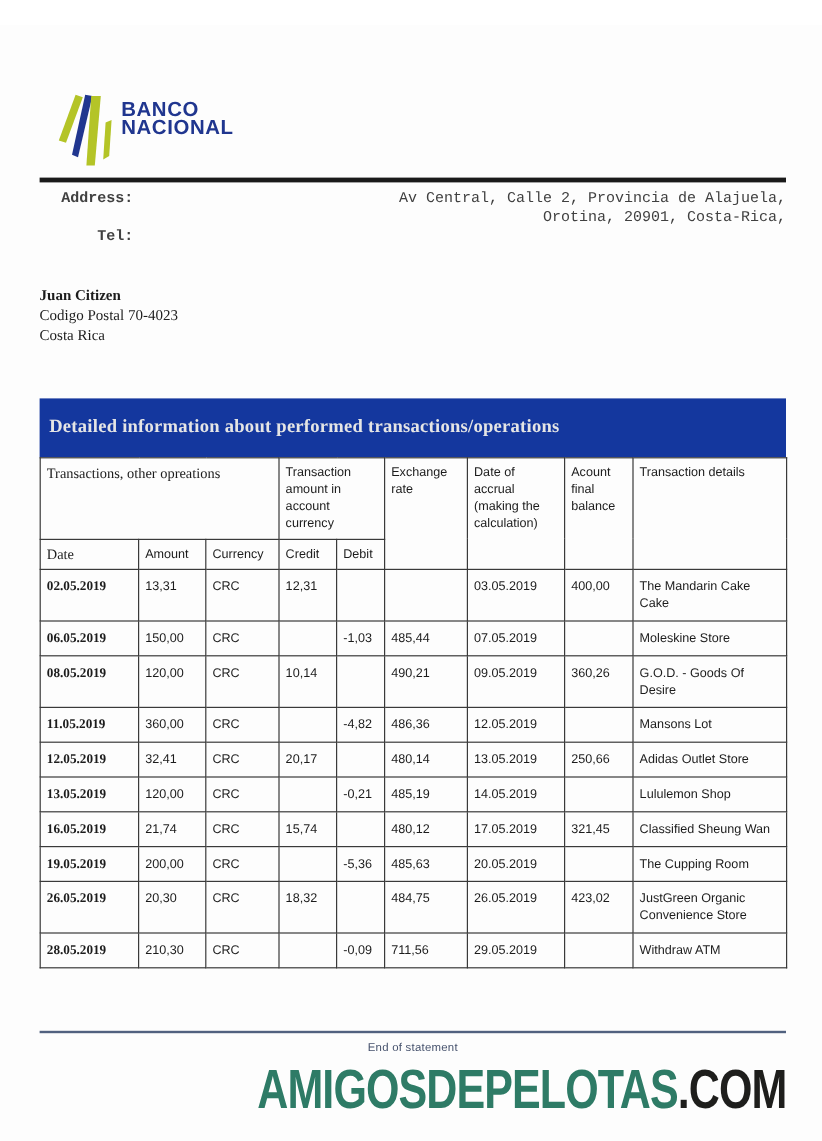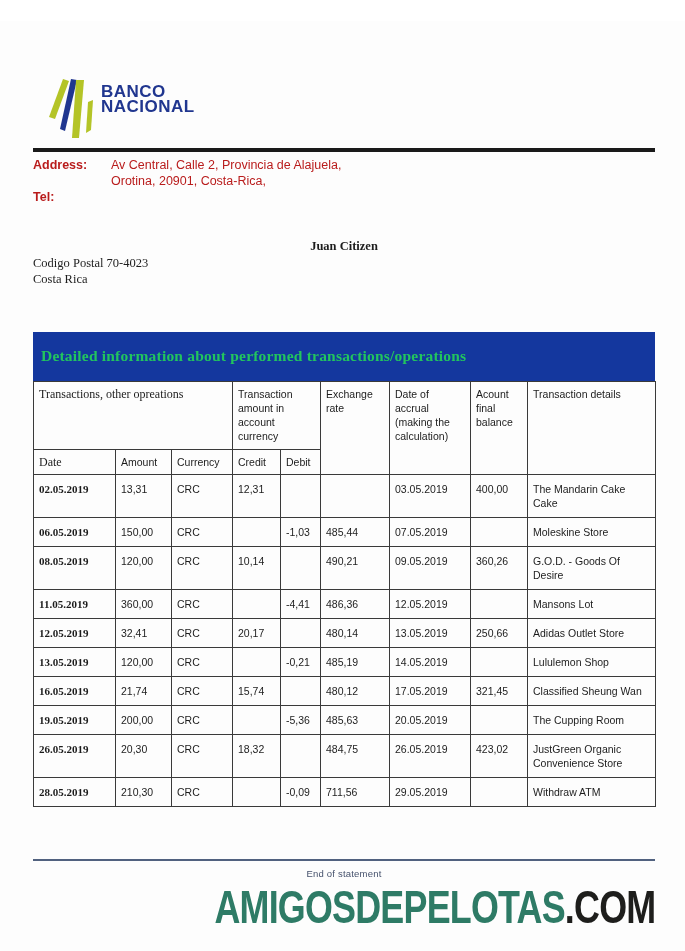--- a/index.html
+++ b/index.html
@@ -19,32 +19,32 @@
   .logo-mark { width: 54px; height: 64px; flex: 0 0 auto; }
   .logo-text { margin-left: 2px; padding-top: 9px; font-weight: 800;
                font-size: 17px; line-height: 15px; letter-spacing: 0.5px;
                color: #20368f; font-family: "Liberation Sans", sans-serif; }
 
   
   .top-rule { margin-top: 7px; border-top: 4px solid #1a1a1a; width: 622px; }
 
   
   .contact { margin-top: 5px; display: grid; grid-template-columns: 78px 1fr;
-             font-family: Liberation Sans, sans-serif; font-size: 12.5px;
-             line-height: 16px; color: #b91c1c; }
+             font-family: Liberation Mono, monospace; font-size: 12.5px;
+             line-height: 16px; color: #404040; text-align: right; }
   .contact .lbl { font-weight: bold; }
 
   
   .recipient { margin-top: 33px; font-family: "Liberation Serif", serif;
                font-size: 12.5px; line-height: 16.5px; color: #1d1d1d; }
-  .recipient .name { font-weight: bold; text-align: center; }
+  .recipient .name { font-weight: bold; }
 
   
   .stmt { margin-top: 44px; width: 622px; }
-  .stmt-title { height: 49px; background: #14379e; color: #22c55e;
+  .stmt-title { height: 49px; background: #14379e; color: #e5e5e5;
                 display: flex; align-items: center; padding-left: 8px;
                 font-family: "Liberation Serif", serif; font-weight: bold;
                 font-size: 15.5px; letter-spacing: 0.2px; }
   table.stmt-table { width: 100%; border-collapse: collapse; table-layout: fixed; }
   .stmt-table th, .stmt-table td {
     border: 1px solid #3a3a3a; vertical-align: top; text-align: left;
     font-size: 10.5px; line-height: 14px; color: #1c1c1c;
     padding: 5px 5px; font-weight: normal; overflow: hidden;
   }
   .stmt-table thead tr.gh th { height: 68px; }
@@ -161,21 +161,21 @@
             <td>490,21</td>
             <td>09.05.2019</td>
             <td>360,26</td>
             <td>G.O.D. - Goods Of Desire</td>
           </tr>
           <tr>
             <td class="c-date">11.05.2019</td>
             <td>360,00</td>
             <td>CRC</td>
             <td></td>
-            <td>-4,41</td>
+            <td>-4,82</td>
             <td>486,36</td>
             <td>12.05.2019</td>
             <td></td>
             <td>Mansons Lot</td>
           </tr>
           <tr>
             <td class="c-date">12.05.2019</td>
             <td>32,41</td>
             <td>CRC</td>
             <td>20,17</td>

